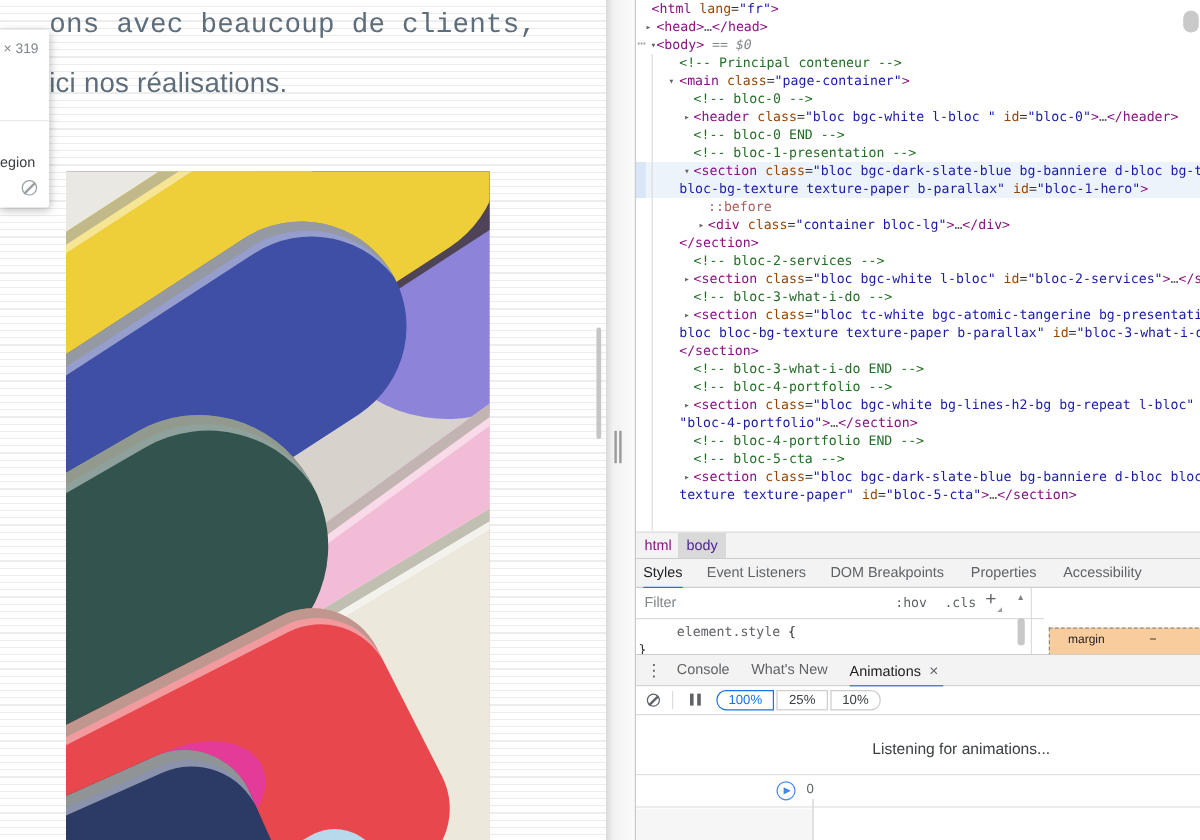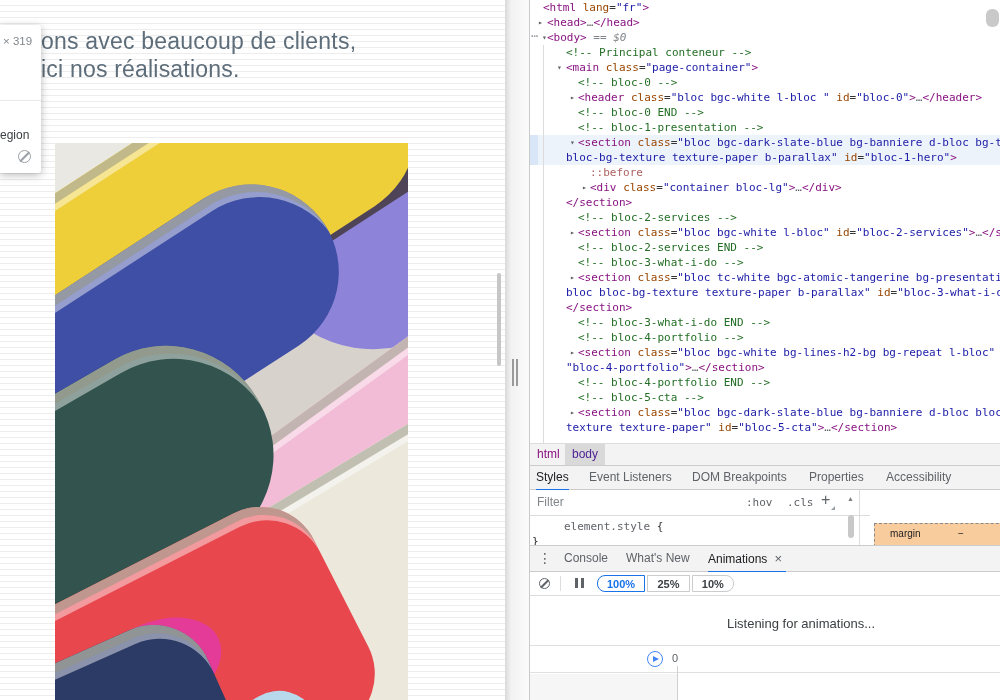--- a/index.html
+++ b/index.html
@@ -2,21 +2,21 @@
 <html style="--c-accent: #1a73e8; --c-tag: #881280; --c-attr: #994500; --c-value: #1a1aa6; --c-comment: #236e25; --c-pseudo: #ad5f5f; --c-highlight: #edf3fb; --c-stripe: #d8e6f7; --c-margin: #f9cc9d; --c-heading: #5d6d7a;"><head>
 <meta charset="utf-8">
 <style>
   html,body{margin:0;padding:0;}
   body{width:1000px;height:700px;overflow:hidden;position:relative;
        font-family:"Liberation Sans","DejaVu Sans",sans-serif;background:#fff;}
   
   .viewport{position:absolute;left:0;top:0;width:505px;height:700px;overflow:hidden;
     background:repeating-linear-gradient(to bottom,#ffffff 0 5px,#ededed 5px 6px);}
   .heading-line{position:absolute;color:var(--c-heading);font-size:23px;letter-spacing:.2px;}
-  #hl1{left:41px;top:28px;}
+  #hl1{left:41px;top:8px;font-family:Liberation Mono, monospace;}
   #hl2{left:41px;top:56px;}
   .cut-dots{position:absolute;left:24px;top:8px;color:#6b6b6b;font-size:14px;letter-spacing:1px;line-height:6px;height:6px;overflow:hidden;}
   
   .photo{position:absolute;left:55px;top:143px;width:353px;height:557px;overflow:hidden;background:#d8d2cc;}
   .mag{position:absolute;box-shadow:inset 0 9px 0 rgba(150,150,130,.55), inset 0 15px 0 rgba(255,255,255,.45);}
   .m-purple {left:160px;top:-150px;width:420px;height:310px;transform:rotate(-36deg);border-radius:120px;}
   .m-plum   {left:-40px;top:-150px;width:520px;height:260px;transform:rotate(-33deg);border-radius:130px;}
   .m-gray   {left:-240px;top:-80px;width:500px;height:190px;transform:rotate(-33deg);border-radius:100px;}
   .m-yellow {left:-150px;top:-10px;width:540px;height:185px;transform:rotate(-33deg);border-radius:92px;}
   .m-blue   {left:-190px;top:130px;width:500px;height:175px;transform:rotate(-33deg);border-radius:88px;}
@@ -96,21 +96,21 @@
   #dtab-console{left:34px;} #dtab-whatsnew{left:96px;}
   #dtab-animations{left:178px;color:#202124;border-bottom:2px solid var(--c-accent);padding-right:4px;}
   .dtab .close{margin-left:7px;color:#5f6368;font-size:13px;}
   .anim-toolbar{position:absolute;left:0;top:26px;width:470px;height:24px;background:#fff;border-bottom:1px solid #ddd;box-sizing:border-box;}
   .noentry-btn{position:absolute;left:9px;top:6px;width:9px;height:9px;border:1.5px solid #5f6368;border-radius:50%;}
   .noentry-btn::after{content:'';position:absolute;left:-1px;top:3.6px;width:11px;height:1.5px;background:#5f6368;transform:rotate(-45deg);}
   .tb-sep{position:absolute;left:30px;top:4px;width:1px;height:15px;background:#ddd;}
   .pause-btn{position:absolute;left:45px;top:6px;width:10px;height:10px;}
   .pause-btn i{position:absolute;top:0;width:3px;height:10px;background:#5f6368;}
   .pause-btn i.b2{left:6px;}
-  .rates{position:absolute;left:67px;top:3px;height:17px;font-weight:bold;}
+  .rates{position:absolute;left:67px;top:3px;height:17px;}
   .rate{position:relative;display:inline-block;height:17px;line-height:16px;padding:0 9px;font-size:11px;
         border:1px solid #ccc;color:#3c4043;background:#fff;box-sizing:border-box;margin-left:-1px;vertical-align:top;}
   .rate.first{border-radius:8px 0 0 8px;margin-left:0;}
   .rate.last{border-radius:0 8px 8px 0;}
   .rate.selected{border-color:var(--c-accent);color:var(--c-accent);z-index:2;}
   .listening{position:absolute;left:271px;top:70px;transform:translateX(-50%);font-size:13px;color:#3c4043;white-space:nowrap;}
   .tl-header{position:absolute;left:0;top:99px;width:470px;height:28px;border-top:1px solid #e0e0e0;border-bottom:1px solid #e0e0e0;box-sizing:border-box;}
   .replay-btn{position:absolute;left:117px;top:5px;width:14px;height:14px;border:1.5px solid #4285f4;border-radius:50%;}
   .replay-btn::after{content:'';position:absolute;left:4.5px;top:3.5px;width:0;height:0;
     border-left:6px solid #4285f4;border-top:3.5px solid transparent;border-bottom:3.5px solid transparent;}
@@ -170,21 +170,20 @@
         <div class="trow"><span class="arr" style="left: 40px;">▸</span><span class="code" style="padding-left: 48px;"><span class="tk-tg">&lt;header </span><span class="tk-at">class</span><span class="tk-pl">=</span><span class="tk-vl">"bloc bgc-white l-bloc "</span><span class="tk-at"> id</span><span class="tk-pl">=</span><span class="tk-vl">"bloc-0"</span><span class="tk-tg">&gt;</span><span class="tk-gr">…</span><span class="tk-tg">&lt;/header&gt;</span></span></div>
         <div class="trow"><span class="code" style="padding-left: 48px;"><span class="tk-cm">&lt;!-- bloc-0 END --&gt;</span></span></div>
         <div class="trow"><span class="code" style="padding-left: 48px;"><span class="tk-cm">&lt;!-- bloc-1-presentation --&gt;</span></span></div>
         <div class="trow hl"><span class="arr" style="left: 40px;">▾</span><span class="code" style="padding-left: 48px;"><span class="tk-tg">&lt;section </span><span class="tk-at">class</span><span class="tk-pl">=</span><span class="tk-vl">"bloc bgc-dark-slate-blue bg-banniere d-bloc bg-t</span></span></div>
         <div class="trow hl"><span class="code" style="padding-left: 36px;"><span class="tk-vl">bloc-bg-texture texture-paper b-parallax"</span><span class="tk-at"> id</span><span class="tk-pl">=</span><span class="tk-vl">"bloc-1-hero"</span><span class="tk-tg">&gt;</span></span></div>
         <div class="trow"><span class="code" style="padding-left: 60px;"><span class="tk-ps">::before</span></span></div>
         <div class="trow"><span class="arr" style="left: 52px;">▸</span><span class="code" style="padding-left: 60px;"><span class="tk-tg">&lt;div </span><span class="tk-at">class</span><span class="tk-pl">=</span><span class="tk-vl">"container bloc-lg"</span><span class="tk-tg">&gt;</span><span class="tk-gr">…</span><span class="tk-tg">&lt;/div&gt;</span></span></div>
         <div class="trow"><span class="code" style="padding-left: 36px;"><span class="tk-tg">&lt;/section&gt;</span></span></div>
         <div class="trow"><span class="code" style="padding-left: 48px;"><span class="tk-cm">&lt;!-- bloc-2-services --&gt;</span></span></div>
         <div class="trow"><span class="arr" style="left: 40px;">▸</span><span class="code" style="padding-left: 48px;"><span class="tk-tg">&lt;section </span><span class="tk-at">class</span><span class="tk-pl">=</span><span class="tk-vl">"bloc bgc-white l-bloc"</span><span class="tk-at"> id</span><span class="tk-pl">=</span><span class="tk-vl">"bloc-2-services"</span><span class="tk-tg">&gt;</span><span class="tk-gr">…</span><span class="tk-tg">&lt;/section&gt;</span></span></div>
-        <div class="trow"><span class="code" style="padding-left: 48px;"><span class="tk-cm">&lt;!-- bloc-2-services END --&gt;</span></span></div>
         <div class="trow"><span class="code" style="padding-left: 48px;"><span class="tk-cm">&lt;!-- bloc-3-what-i-do --&gt;</span></span></div>
         <div class="trow"><span class="arr" style="left: 40px;">▸</span><span class="code" style="padding-left: 48px;"><span class="tk-tg">&lt;section </span><span class="tk-at">class</span><span class="tk-pl">=</span><span class="tk-vl">"bloc tc-white bgc-atomic-tangerine bg-presentation d-</span></span></div>
         <div class="trow"><span class="code" style="padding-left: 36px;"><span class="tk-vl">bloc bloc-bg-texture texture-paper b-parallax"</span><span class="tk-at"> id</span><span class="tk-pl">=</span><span class="tk-vl">"bloc-3-what-i-do"</span></span></div>
         <div class="trow"><span class="code" style="padding-left: 36px;"><span class="tk-tg">&lt;/section&gt;</span></span></div>
         <div class="trow"><span class="code" style="padding-left: 48px;"><span class="tk-cm">&lt;!-- bloc-3-what-i-do END --&gt;</span></span></div>
         <div class="trow"><span class="code" style="padding-left: 48px;"><span class="tk-cm">&lt;!-- bloc-4-portfolio --&gt;</span></span></div>
         <div class="trow"><span class="arr" style="left: 40px;">▸</span><span class="code" style="padding-left: 48px;"><span class="tk-tg">&lt;section </span><span class="tk-at">class</span><span class="tk-pl">=</span><span class="tk-vl">"bloc bgc-white bg-lines-h2-bg bg-repeat l-bloc"</span><span class="tk-at"> id</span></span></div>
         <div class="trow"><span class="code" style="padding-left: 36px;"><span class="tk-vl">"bloc-4-portfolio"</span><span class="tk-tg">&gt;</span><span class="tk-gr">…</span><span class="tk-tg">&lt;/section&gt;</span></span></div>
         <div class="trow"><span class="code" style="padding-left: 48px;"><span class="tk-cm">&lt;!-- bloc-4-portfolio END --&gt;</span></span></div>
         <div class="trow"><span class="code" style="padding-left: 48px;"><span class="tk-cm">&lt;!-- bloc-5-cta --&gt;</span></span></div>

